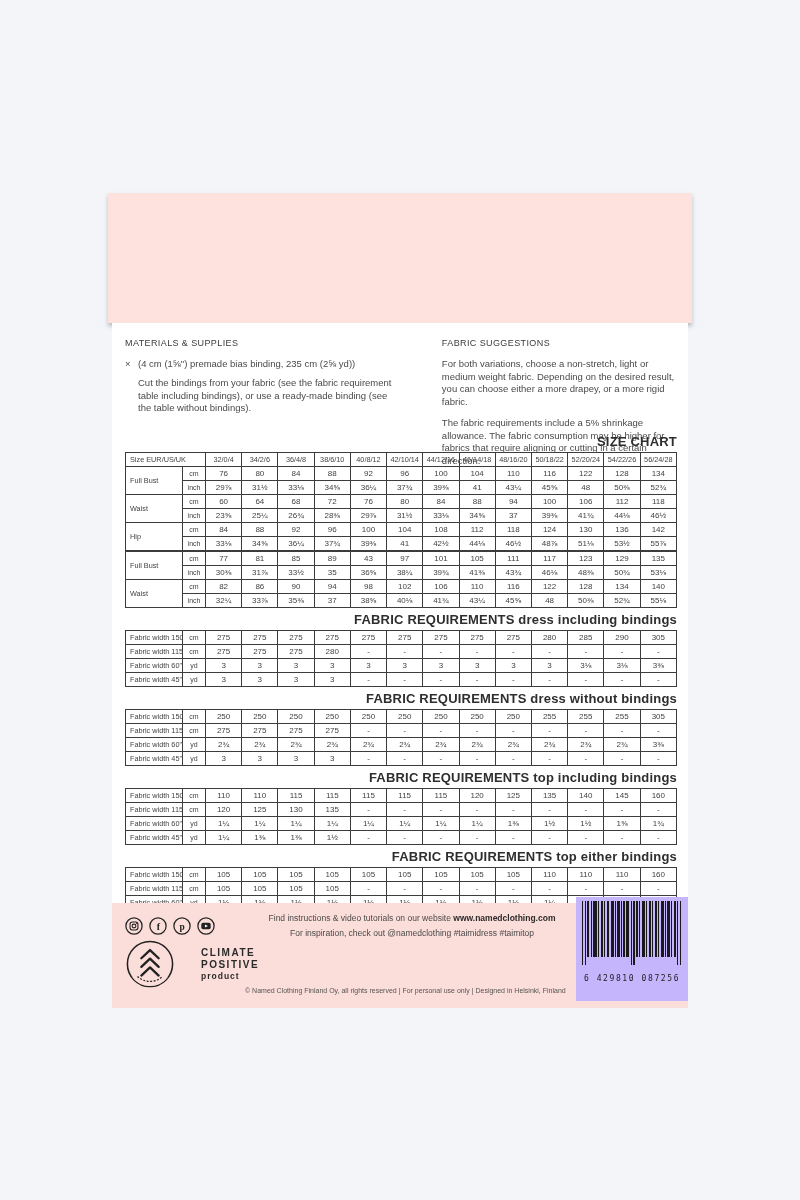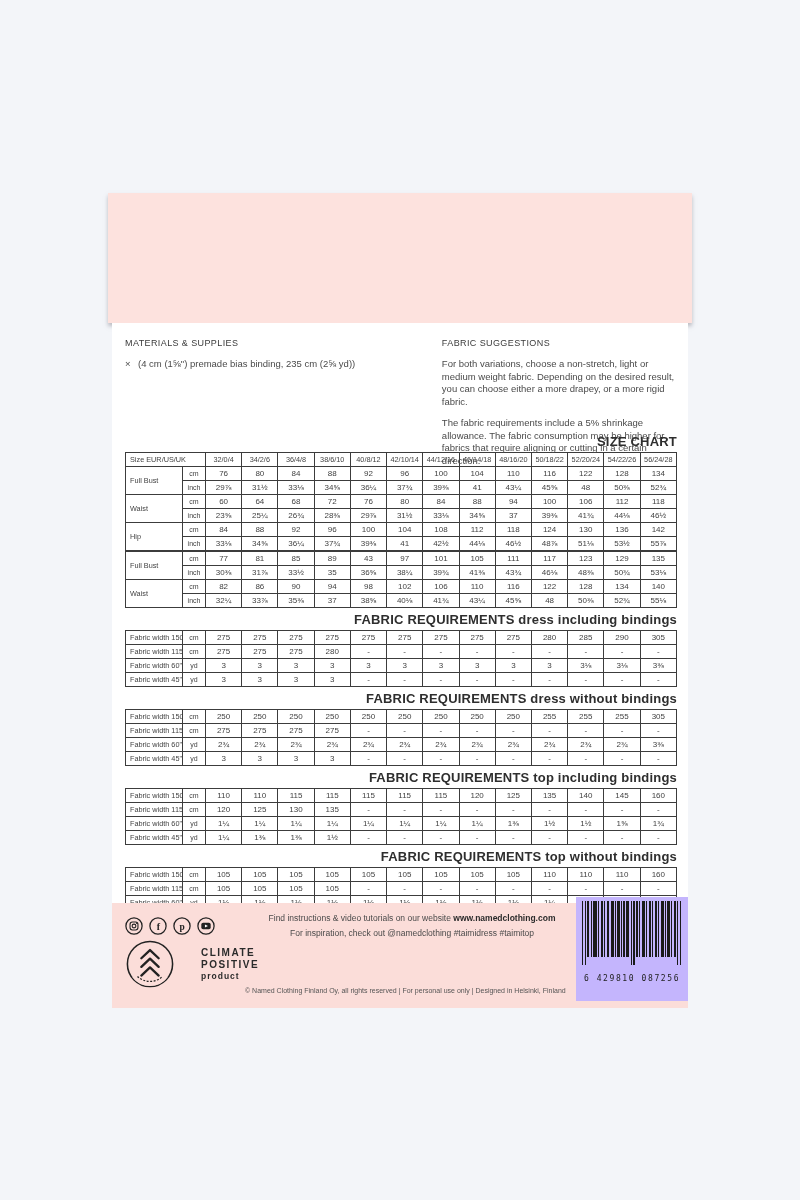--- a/index.html
+++ b/index.html
@@ -53,20 +53,21 @@
 <div class="pink-top"></div>
 
 <div class="sheet-body">
   <div class="cols">
     <div class="col-left">
       <p class="sec-title">MATERIALS &amp; SUPPLIES</p>
       <div class="bullet-row">
         <span class="bullet-mark">×</span>
         <span>(4 cm (1⅝") premade bias binding, 235 cm (2⅝ yd))</span>
       </div>
+      <p class="body-txt indent">Cut the bindings from your fabric (see the fabric requirement table including bindings), or use a ready-made binding (see the table without bindings).</p>
     </div>
     <div class="col-right">
       <p class="sec-title">FABRIC SUGGESTIONS</p>
       <p class="body-txt">For both variations, choose a non-stretch, light or medium weight fabric. Depending on the desired result, you can choose either a more drapey, or a more rigid fabric.</p>
       <p class="body-txt">The fabric requirements include a 5% shrinkage allowance. The fabric consumption may be higher for fabrics that require aligning or cutting in a certain direction.</p>
     </div>
   </div>
 
   <div>
     <div class="ttitle">SIZE CHART</div>
@@ -571,21 +572,21 @@
             <td>-</td>
             <td>-</td>
             <td>-</td>
             <td>-</td>
           </tr>
         </tbody>
       </table>
   </div>
 
   <div>
-    <div class="ttitle">FABRIC REQUIREMENTS top without bindings</div>
+    <div class="ttitle">FABRIC REQUIREMENTS top either bindings</div>
     <table>
         <colgroup>
           <col class="c-label">
           <col class="c-unit">
           <col class="c-val">
           <col class="c-val">
           <col class="c-val">
           <col class="c-val">
           <col class="c-val">
           <col class="c-val">

